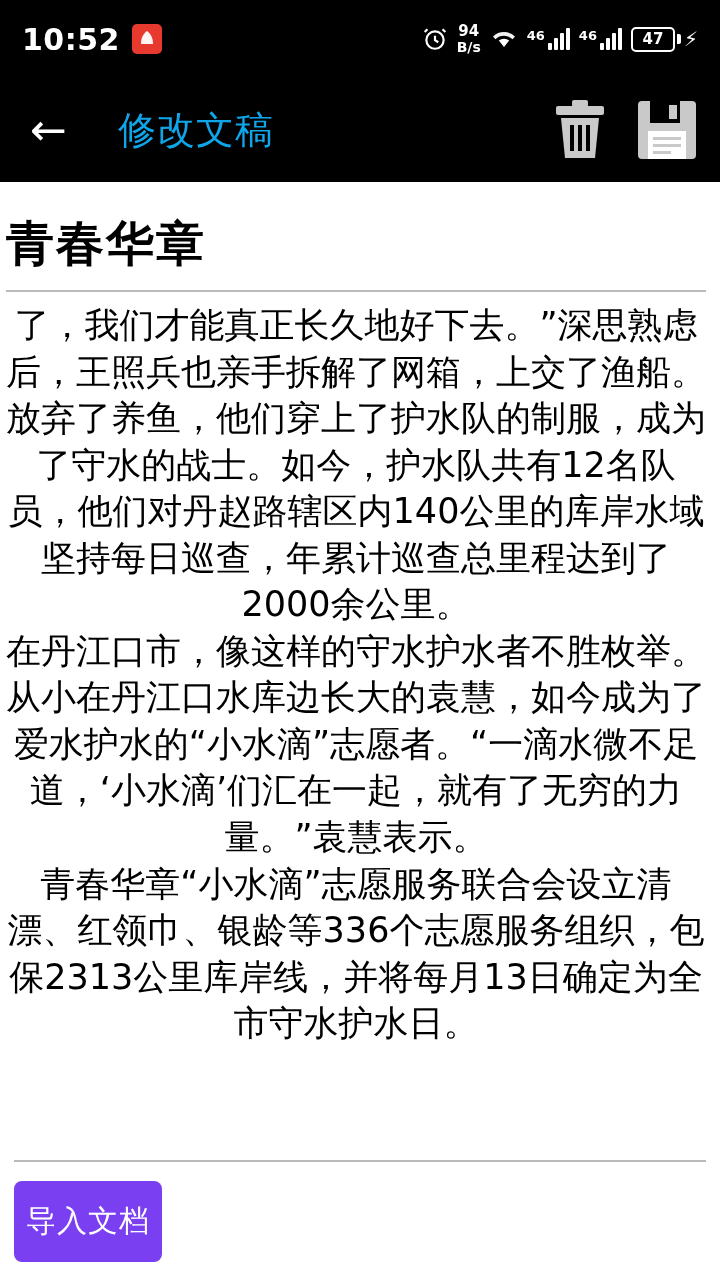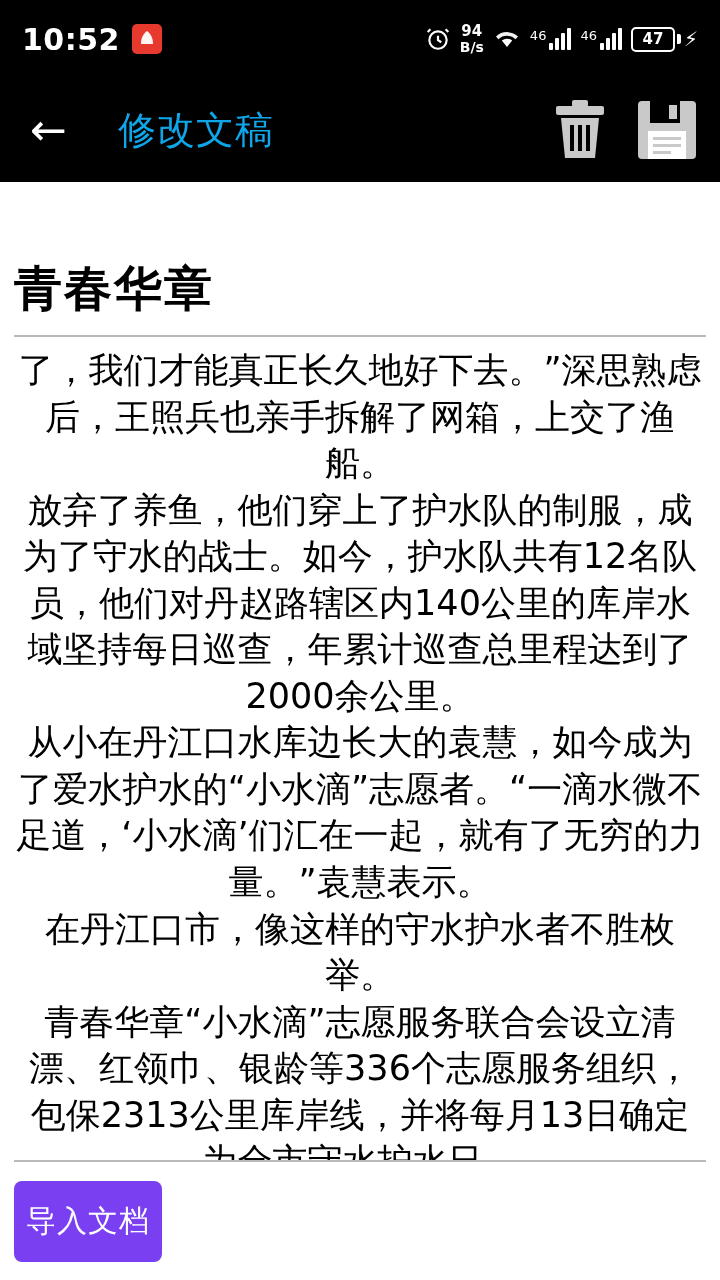--- a/index.html
+++ b/index.html
@@ -66,21 +66,21 @@
     flex-direction: column;
     align-items: center;
     line-height: 1.02;
     font-size: 15px;
     font-weight: bold;
   }
   .netspeed .unit { font-size: 14px; }
   .sig-group { display: flex; align-items: flex-end; gap: 3px; }
   .sig-label {
     font-size: 13px;
-    font-weight: normal;
+    font-weight: bold;
     align-self: flex-start;
     margin-bottom: 2px;
   }
   .bars { display: flex; align-items: flex-end; gap: 2px; height: 22px; }
   .bars i { width: 4px; background: #ffffff; display: block; border-radius: 1px; }
   .bars i:nth-child(1) { height: 7px; }
   .bars i:nth-child(2) { height: 12px; }
   .bars i:nth-child(3) { height: 17px; }
   .bars i:nth-child(4) { height: 22px; }
   .battery {
@@ -132,24 +132,23 @@
     white-space: nowrap;
   }
   .appbar-spacer { flex: 1 1 auto; }
   .appbar-actions { display: flex; align-items: center; gap: 28px; }
   .icon-btn { display: flex; align-items: center; justify-content: center; }
 
   
   .doc {
     flex: 1 1 auto;
     background: #ffffff;
-    padding: 24px 14px 0 14px;
+    padding: 24px 14px 0 6px;
     overflow: hidden;
     position: relative;
-    margin-top: 45px;
   }
   .doc-title {
     font-size: 48px;
     font-weight: bold;
     color: #000000;
     letter-spacing: 2px;
     padding: 6px 0 14px 0;
   }
   .divider {
     height: 2px;
@@ -282,22 +281,22 @@
       </span>
     </div>
   </div>
 
   <div class="doc">
     <div class="doc-title">青春华章</div>
     <div class="divider"></div>
     <div class="doc-body">
       <p class="para">了，我们才能真正长久地好下去。”深思熟虑后，王照兵也亲手拆解了网箱，上交了渔船。</p>
       <p class="para">放弃了养鱼，他们穿上了护水队的制服，成为了守水的战士。如今，护水队共有12名队员，他们对丹赵路辖区内140公里的库岸水域坚持每日巡查，年累计巡查总里程达到了2000余公里。</p>
+      <p class="para">在丹江口市，像这样的守水护水者不胜枚举。</p>
       <p class="para">从小在丹江口水库边长大的袁慧，如今成为了爱水护水的“小水滴”志愿者。“一滴水微不足道，‘小水滴’们汇在一起，就有了无穷的力量。”袁慧表示。</p>
-      <p class="para">在丹江口市，像这样的守水护水者不胜枚举。</p>
       <p class="para">青春华章“小水滴”志愿服务联合会设立清漂、红领巾、银龄等336个志愿服务组织，包保2313公里库岸线，并将每月13日确定为全市守水护水日。</p>
     </div>
     <div class="bottom-divider"></div>
   </div>
 
   <div class="bottombar">
     <button class="import-btn">导入文档</button>
   </div>
 
 </div>

